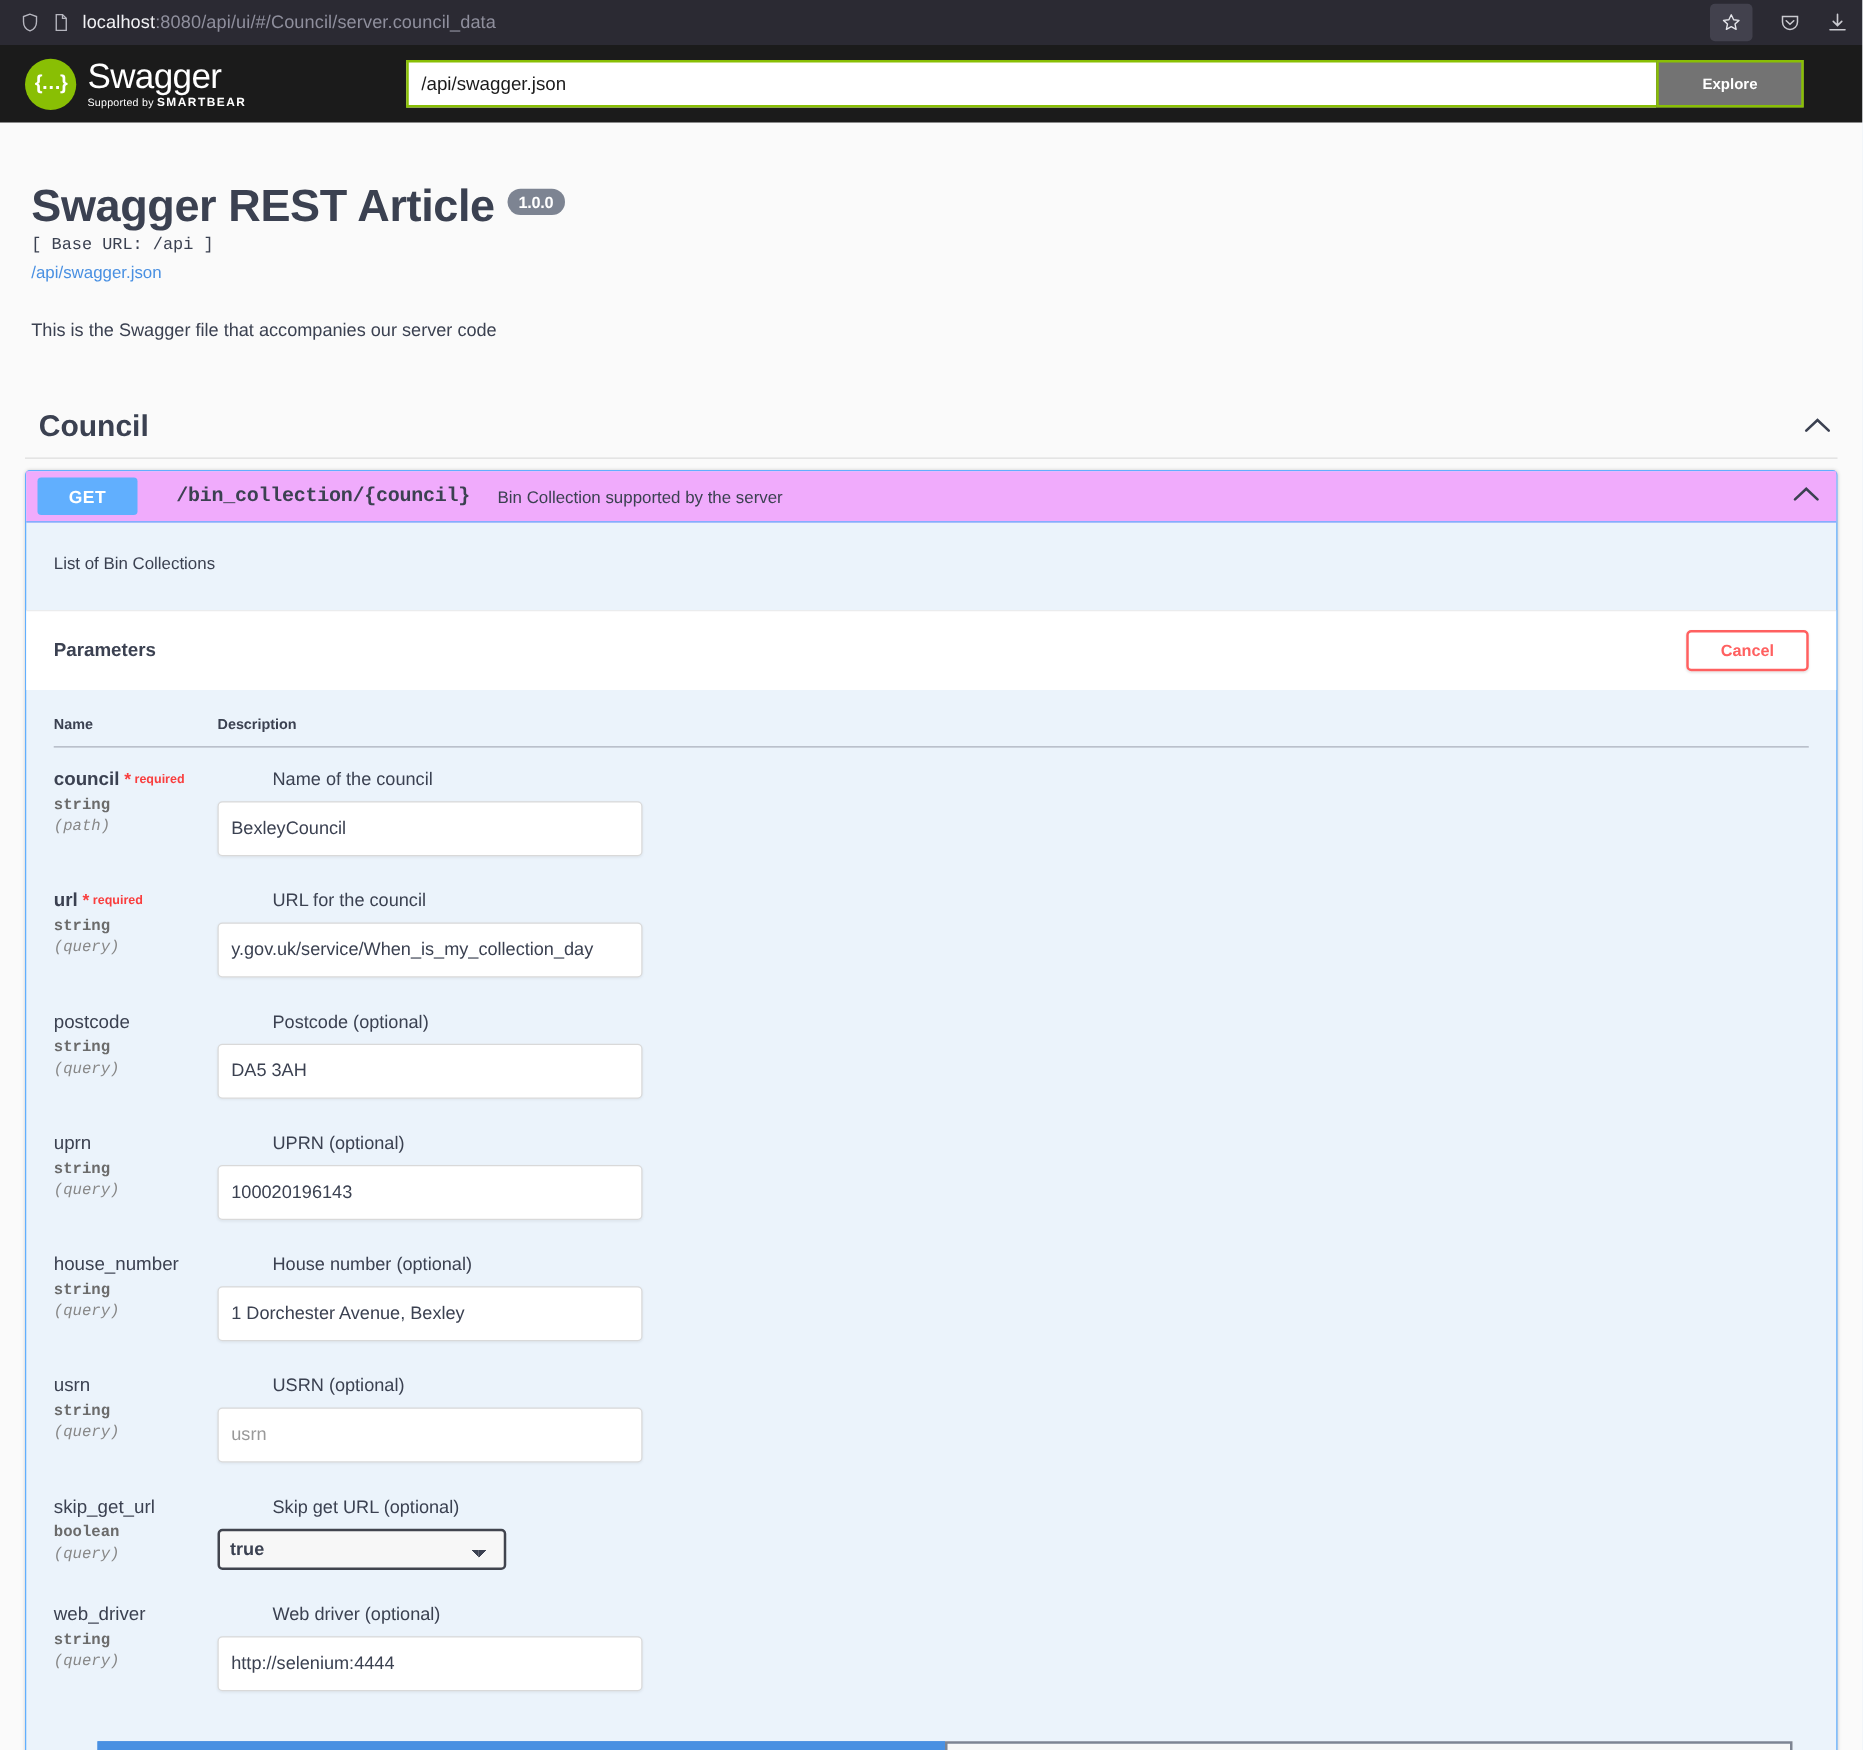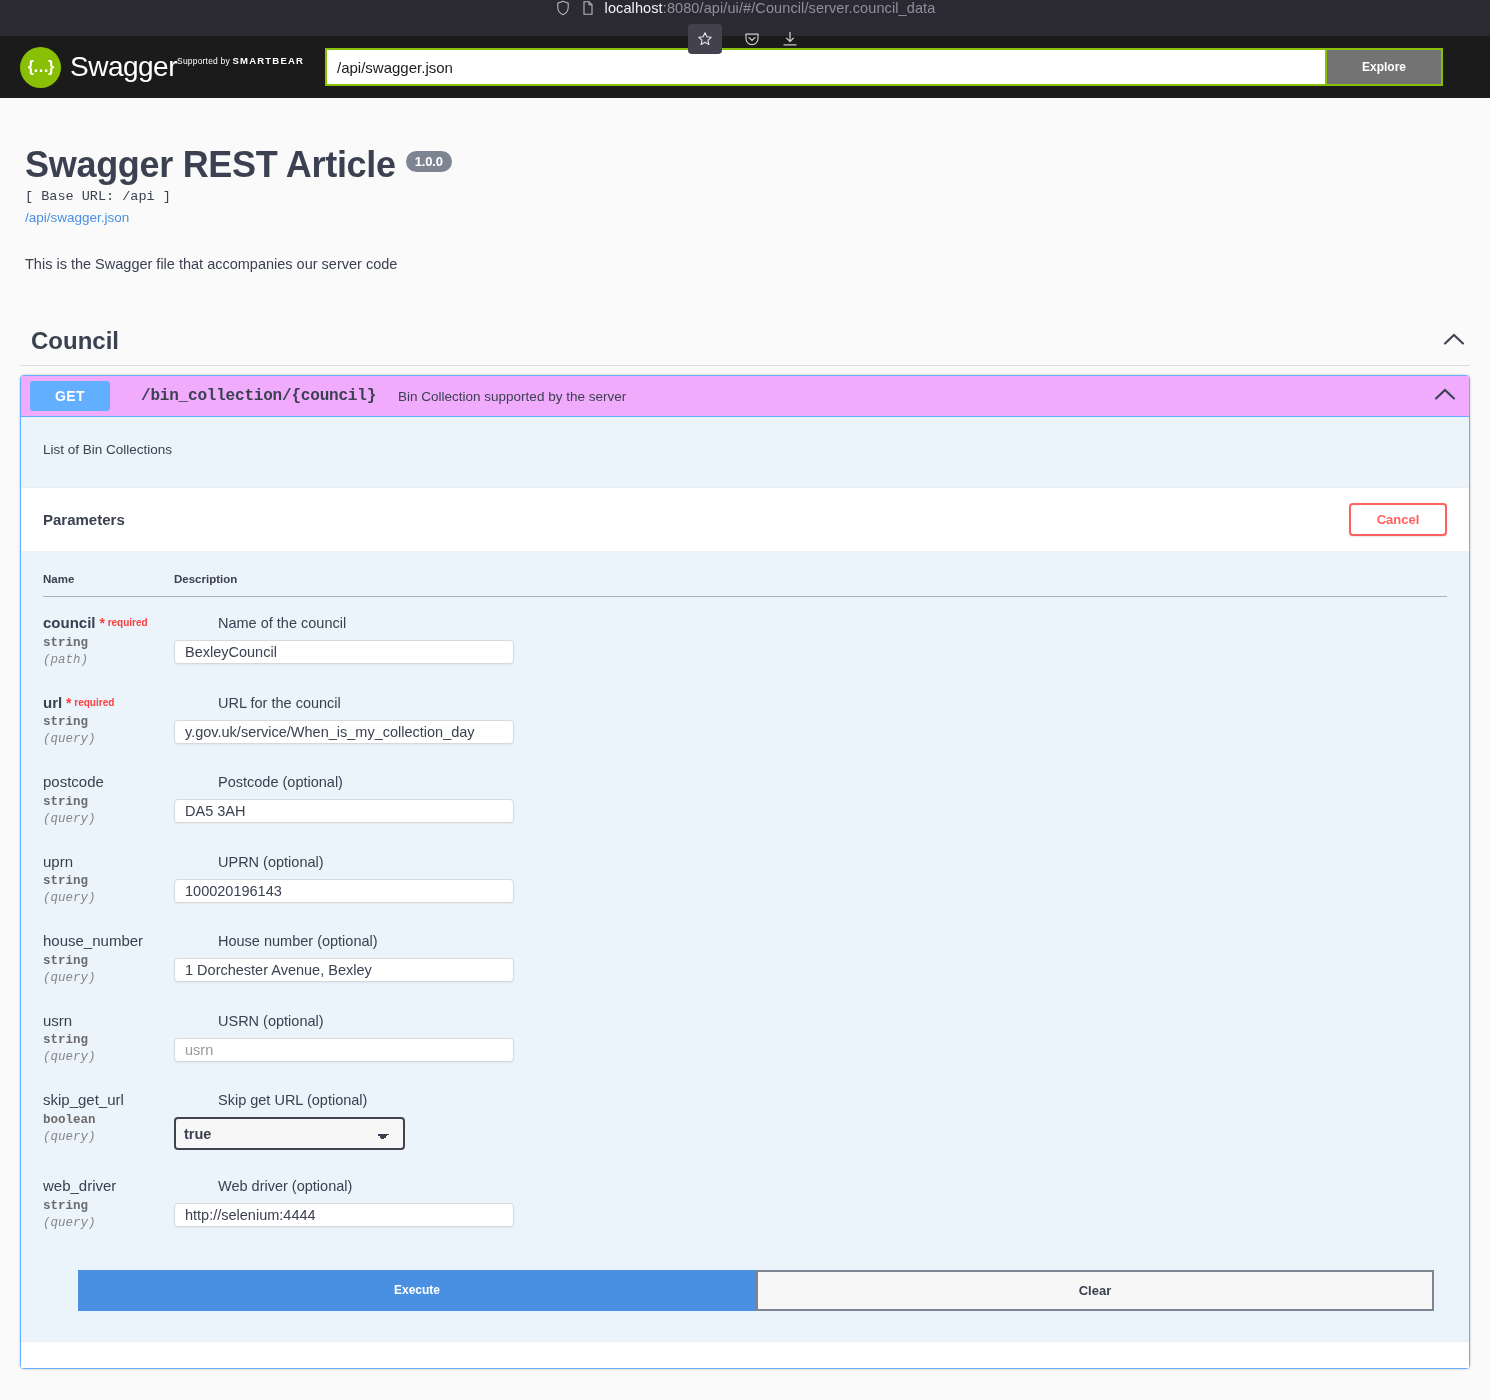--- a/index.html
+++ b/index.html
@@ -7,21 +7,21 @@
   body {
     width:1490px; height:1400px; overflow:hidden;
     background:#fafafa;
     font-family:"Liberation Sans", sans-serif;
     color:#3b4151;
   }
 
   
   .browser-bar{
     height:36px; background:#2b2a33; display:flex; align-items:center;
-    padding:0 8px; gap:8px; position:relative;flex-direction:column;
+    padding:0 8px; gap:8px; position:relative;
   }
   .url-pill{
     display:flex; align-items:center; gap:9px; flex:1; height:28px;
     padding:0 8px; border-radius:4px;
   }
   .chrome-ico{ width:16px; height:16px; flex:0 0 16px; opacity:.85; }
   .url-text{
     font-size:14.5px; color:#8f8f9d; white-space:nowrap; letter-spacing:.1px;
   }
   .url-text b{ color:#f2f2f5; font-weight:400; }
@@ -36,21 +36,21 @@
     background:#1b1b1b; height:62px; display:flex; align-items:center;
     padding:0 0 0 20px;
   }
   .logo-wrap{ display:flex; align-items:center; gap:9px; width:305px; }
   .logo-circle{
     width:41px;height:41px;border-radius:50%;background:#89bf04;
     display:flex;align-items:center;justify-content:center;
     color:#fff;font-size:16px;font-weight:700;letter-spacing:-1px;
     font-family:"Liberation Sans", sans-serif;
   }
-  .logo-txt{ display:flex; flex-direction:row; line-height:1; }
+  .logo-txt{ display:flex; flex-direction:column; line-height:1; }
   .logo-name{ color:#fff; font-size:28px; font-weight:400; letter-spacing:-.5px; }
   .logo-sub{ color:#fff; font-size:8.5px; margin-top:3px; letter-spacing:.2px;}
   .logo-sub b{ font-size:9.5px; letter-spacing:1.2px; }
   .explore-form{ display:flex; align-items:center; flex:1; padding-right:47px; }
   .explore-input{
     flex:1; height:38px; border:2px solid #89bf04; border-right:none;
     background:#fff; font-size:15px; padding:0 10px; outline:none;
     color:#1b1b1b; font-family:"Liberation Sans", sans-serif;
   }
   .explore-btn{
@@ -135,21 +135,21 @@
   .p-type{
     font-family:"Liberation Mono", monospace; font-size:12.5px;
     color:#6b6b6b; margin-top:4px; font-weight:700;
   }
   .p-in{
     font-family:"Liberation Mono", monospace; font-size:12.5px;
     color:#888; font-style:italic; margin-top:3px;
   }
   .p-label{ font-size:14.5px; color:#3b4151; margin-bottom:9px;margin-left:44px; }
   .p-input{
-    width:340px; height:24px; border:1px solid #d9d9d9; border-radius:4px;
+    width:340px; height:44px; border:1px solid #d9d9d9; border-radius:4px;
     background:#fff; font-size:14.5px; padding:2px 10px; color:#3b4151;
     font-family:"Liberation Sans", sans-serif; outline:none;
     box-shadow:0 1px 2px rgba(0,0,0,.05);
   }
   .p-input::placeholder{ color:#999; }
   .p-select{
     width:231px; height:33px; border:2px solid #41444e; border-radius:4px;
     background:#f7f7f7; font-size:14.5px; font-weight:700; color:#3b4151;
     padding:0 8px; font-family:"Liberation Sans", sans-serif;
     appearance:none; -webkit-appearance:none; outline:none;

